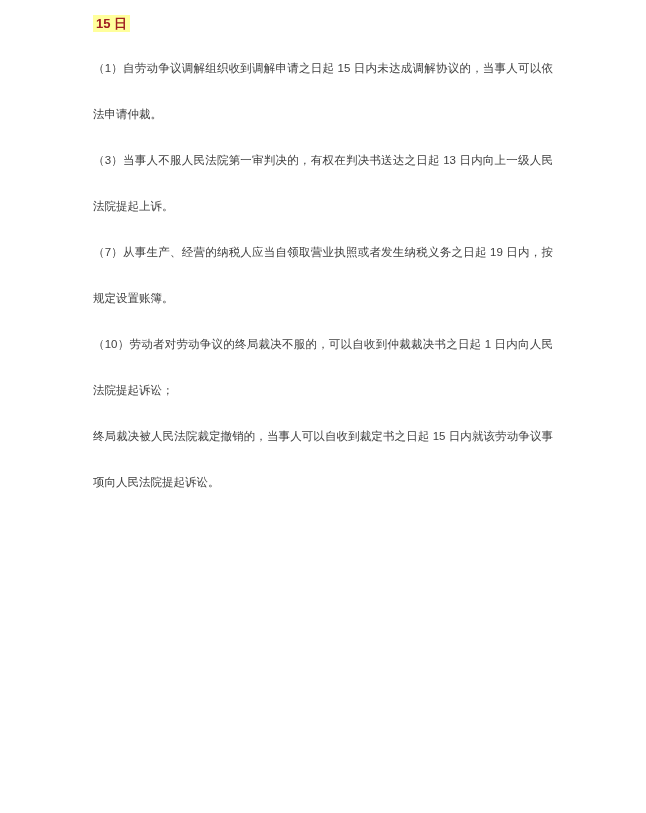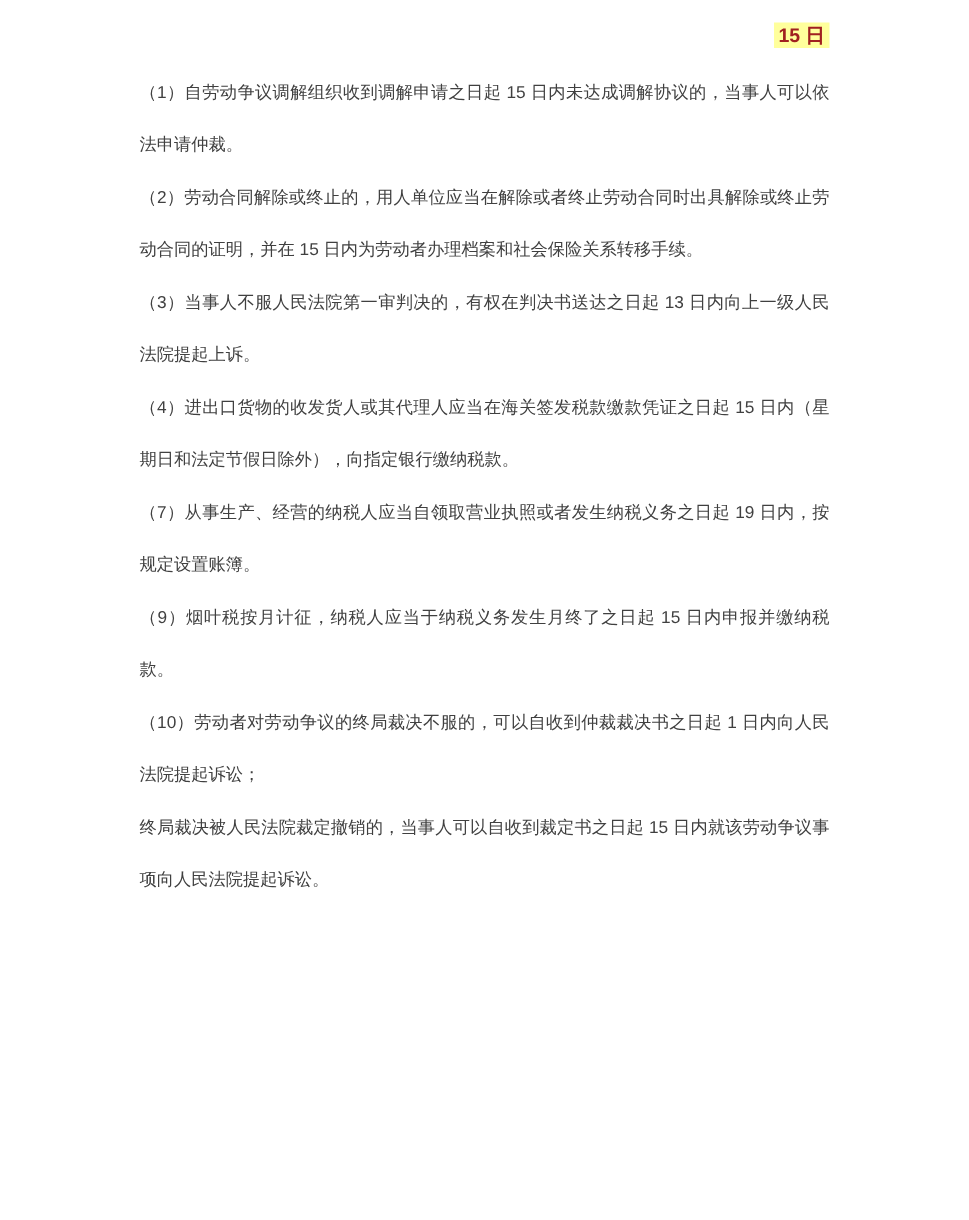--- a/index.html
+++ b/index.html
@@ -13,49 +13,46 @@
     overflow: hidden;
     font-family: "Liberation Sans", "DejaVu Sans", sans-serif;
   }
   .page {
     width: 460px;
     margin: 0 auto;
     padding-top: 13px;
   }
   .doc-title {
     margin: 0 0 11px 0;
-    text-align: right;
+    text-align: left;
     font-size: 13px;
     font-weight: bold;
     line-height: 21px;
     color: #a02020;
   }
   .doc-title .hl {
     background: #ffff9c;
     padding: 1px 3px;
   }
   .doc-body p {
     margin: 0;
     font-size: 11.5px;
-    line-height: 35px;
+    line-height: 46px;
     color: #404040;
     text-align: justify;
     text-justify: inter-ideograph;
     word-break: break-all;
   }
 </style>
 </head>
 <body>
 
 <div class="page">
   <h1 class="doc-title"><span class="hl">15 日</span></h1>
 
   <div class="doc-body">
     <p>（1）自劳动争议调解组织收到调解申请之日起 15 日内未达成调解协议的，当事人可以依法申请仲裁。</p>
-    <p>（2）劳动合同解除或终止的，用人单位应当在解除或者终止劳动合同时出具解除或终止劳动合同的证明，并在 15 日内为劳动者办理档案和社会保险关系转移手续。</p>
     <p>（3）当事人不服人民法院第一审判决的，有权在判决书送达之日起 13 日内向上一级人民法院提起上诉。</p>
-    <p>（4）进出口货物的收发货人或其代理人应当在海关签发税款缴款凭证之日起 15 日内（星期日和法定节假日除外），向指定银行缴纳税款。</p>
     <p>（7）从事生产、经营的纳税人应当自领取营业执照或者发生纳税义务之日起 19 日内，按规定设置账簿。</p>
-    <p>（9）烟叶税按月计征，纳税人应当于纳税义务发生月终了之日起 15 日内申报并缴纳税款。</p>
     <p>（10）劳动者对劳动争议的终局裁决不服的，可以自收到仲裁裁决书之日起 1 日内向人民法院提起诉讼；</p>
     <p>终局裁决被人民法院裁定撤销的，当事人可以自收到裁定书之日起 15 日内就该劳动争议事项向人民法院提起诉讼。</p>
   </div>
 </div>
 
 </body></html>

